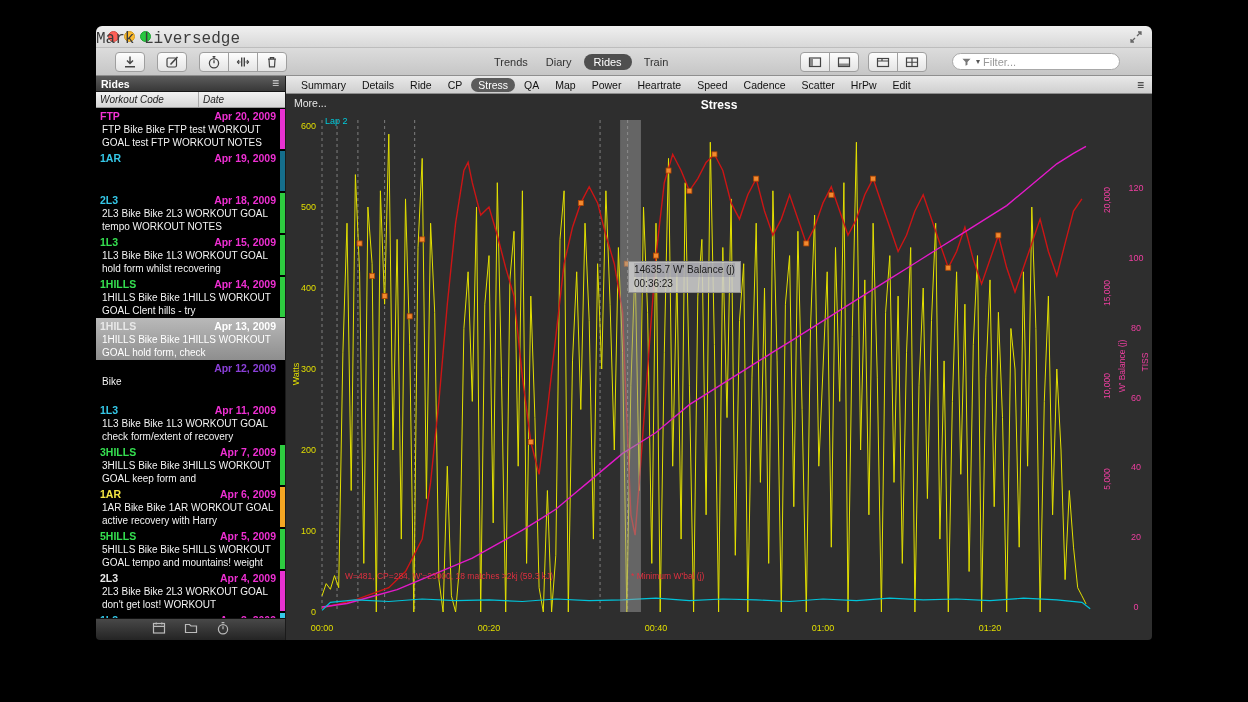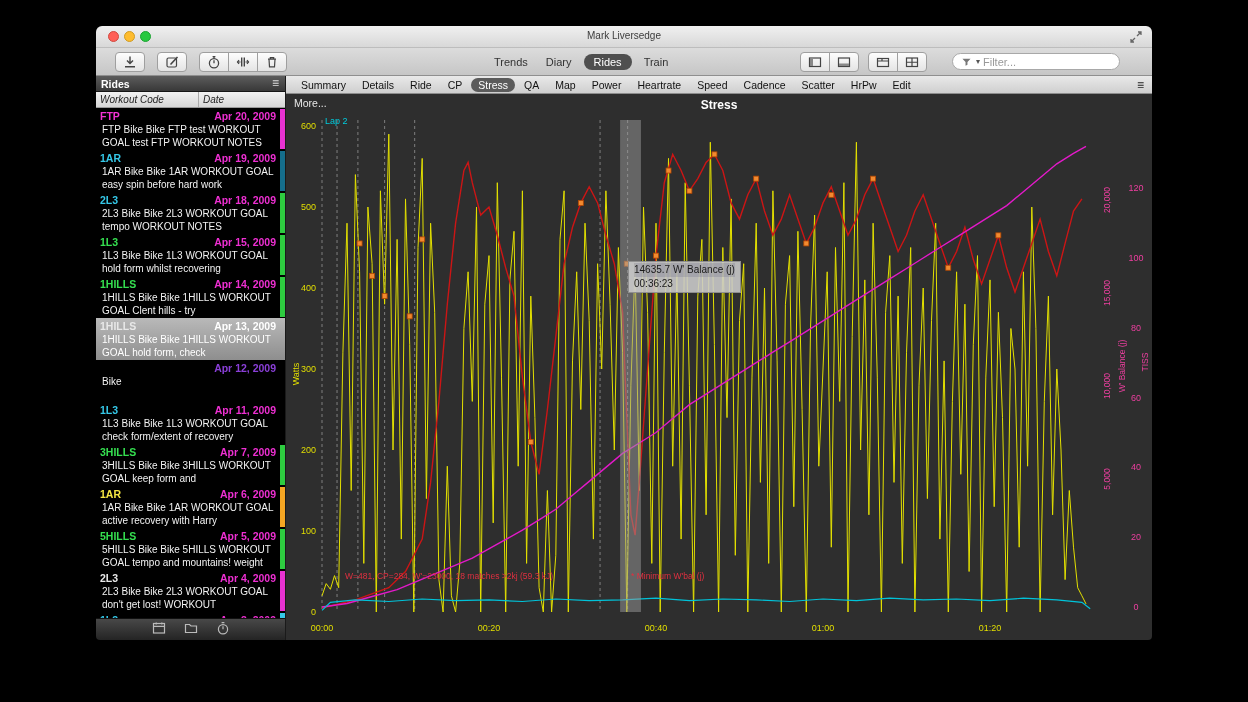--- a/index.html
+++ b/index.html
@@ -4,21 +4,21 @@
 <style>
   html,body{margin:0;padding:0;}
   body{width:1248px;height:702px;background:#000;font-family:"Liberation Sans",sans-serif;overflow:hidden;position:relative;}
   .window{position:absolute;left:96px;top:26px;width:1056px;height:614px;background:#000;border-radius:6px 6px 4px 4px;overflow:hidden;box-shadow:0 8px 24px rgba(0,0,0,.7);}
   
   .titlebar{position:absolute;left:0;top:0;right:0;height:22px;background:linear-gradient(#f0f0f0,#d8d8d8);border-bottom:1px solid #bdbdbd;box-sizing:border-box;}
   .traffic{position:absolute;top:5px;width:11px;height:11px;border-radius:50%;box-sizing:border-box;}
   .t-close{left:12px;background:#ff5f57;border:1px solid #cf4a41;}
   .t-min{left:28px;background:#febc2e;border:1px solid #cf9b23;}
   .t-zoom{left:44px;background:#28c840;border:1px solid #1da333;}
-  .win-title{position:absolute;left:0;right:0;top:4px;text-align:center;font-size:10px;color:#3c3c3c;}
+  .win-title{position:absolute;left:0;right:0;top:4px;text-align:left;font-size:16px;color:#3c3c3c;font-family:Liberation Mono, monospace;}
   .fullscreen{position:absolute;right:8px;top:3px;}
   
   .toolbar{position:absolute;top:22px;left:0;right:0;height:28px;background:linear-gradient(#dcdcdc,#c6c6c6);border-bottom:1px solid #8f8f8f;box-sizing:border-box;}
   .tb-left{position:absolute;left:19px;top:4px;display:flex;align-items:center;}
   .tbtn{width:30px;height:20px;background:linear-gradient(#fdfdfd,#e4e4e4);border:1px solid #9f9f9f;border-radius:4px;display:flex;align-items:center;justify-content:center;box-sizing:border-box;}
   .tbtn.standalone{margin-right:12px;}
   .btn-group{display:flex;}
   .btn-group .tbtn{border-radius:0;margin-left:-1px;}
   .btn-group .tbtn:first-child{border-radius:4px 0 0 4px;margin-left:0;}
   .btn-group .tbtn:last-child{border-radius:0 4px 4px 0;}
@@ -181,21 +181,20 @@
             <span class="ride-date">Apr 20, 2009</span>
           </div>
           <div class="ride-desc">FTP Bike Bike FTP test WORKOUT GOAL test FTP  WORKOUT NOTES</div>
           <div class="ride-bar" style="background: rgb(232, 50, 210);"></div>
         </div>
         <div class="ride-row">
           <div class="ride-head">
             <span class="ride-code" style="color: rgb(53, 200, 232);">1AR</span>
             <span class="ride-date">Apr 19, 2009</span>
           </div>
-          <div class="ride-desc">1AR Bike Bike 1AR WORKOUT GOAL easy spin before hard work</div>
           <div class="ride-bar" style="background: rgb(21, 110, 140);"></div>
         </div>
         <div class="ride-row">
           <div class="ride-head">
             <span class="ride-code" style="color: rgb(53, 200, 232);">2L3</span>
             <span class="ride-date">Apr 18, 2009</span>
           </div>
           <div class="ride-desc">2L3 Bike Bike 2L3 WORKOUT GOAL tempo WORKOUT NOTES</div>
           <div class="ride-bar" style="background: rgb(46, 204, 64);"></div>
         </div>

